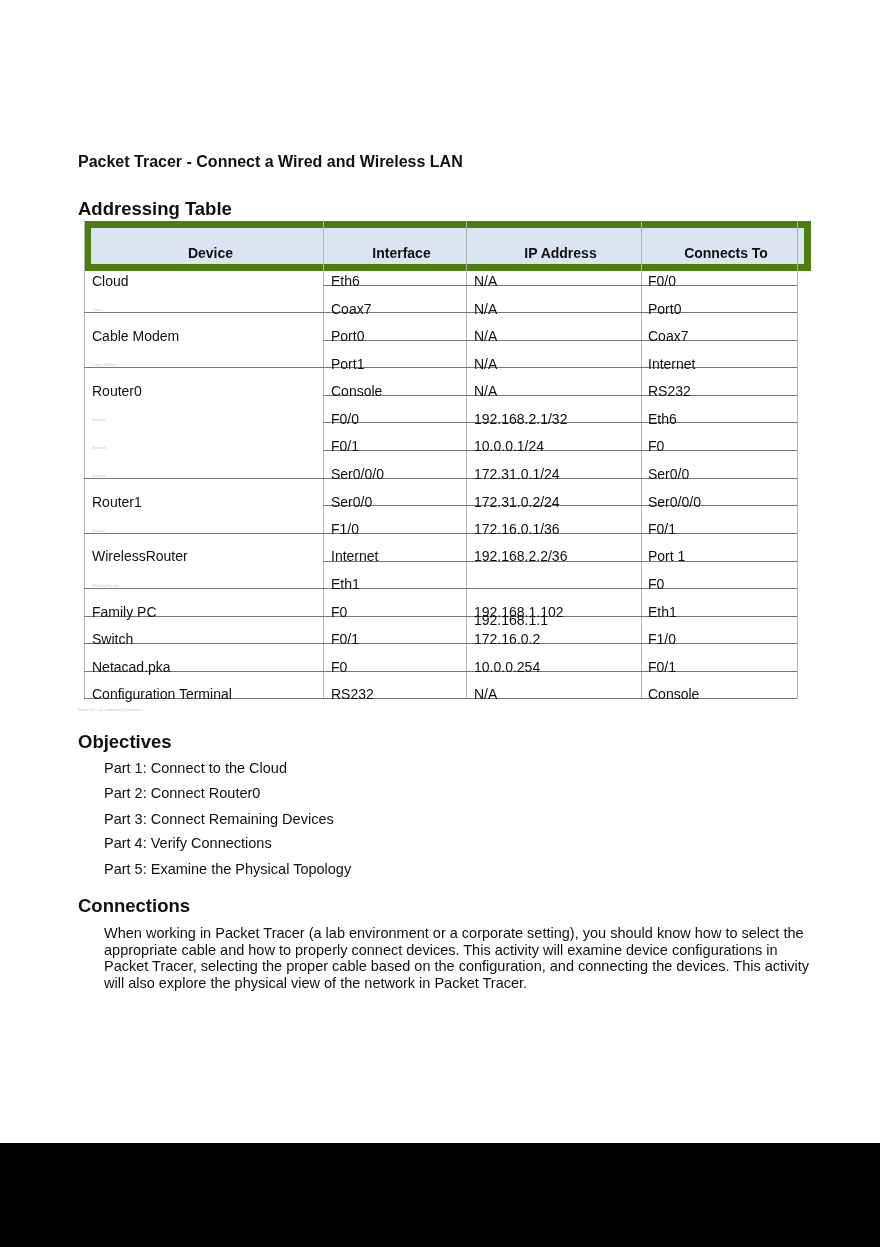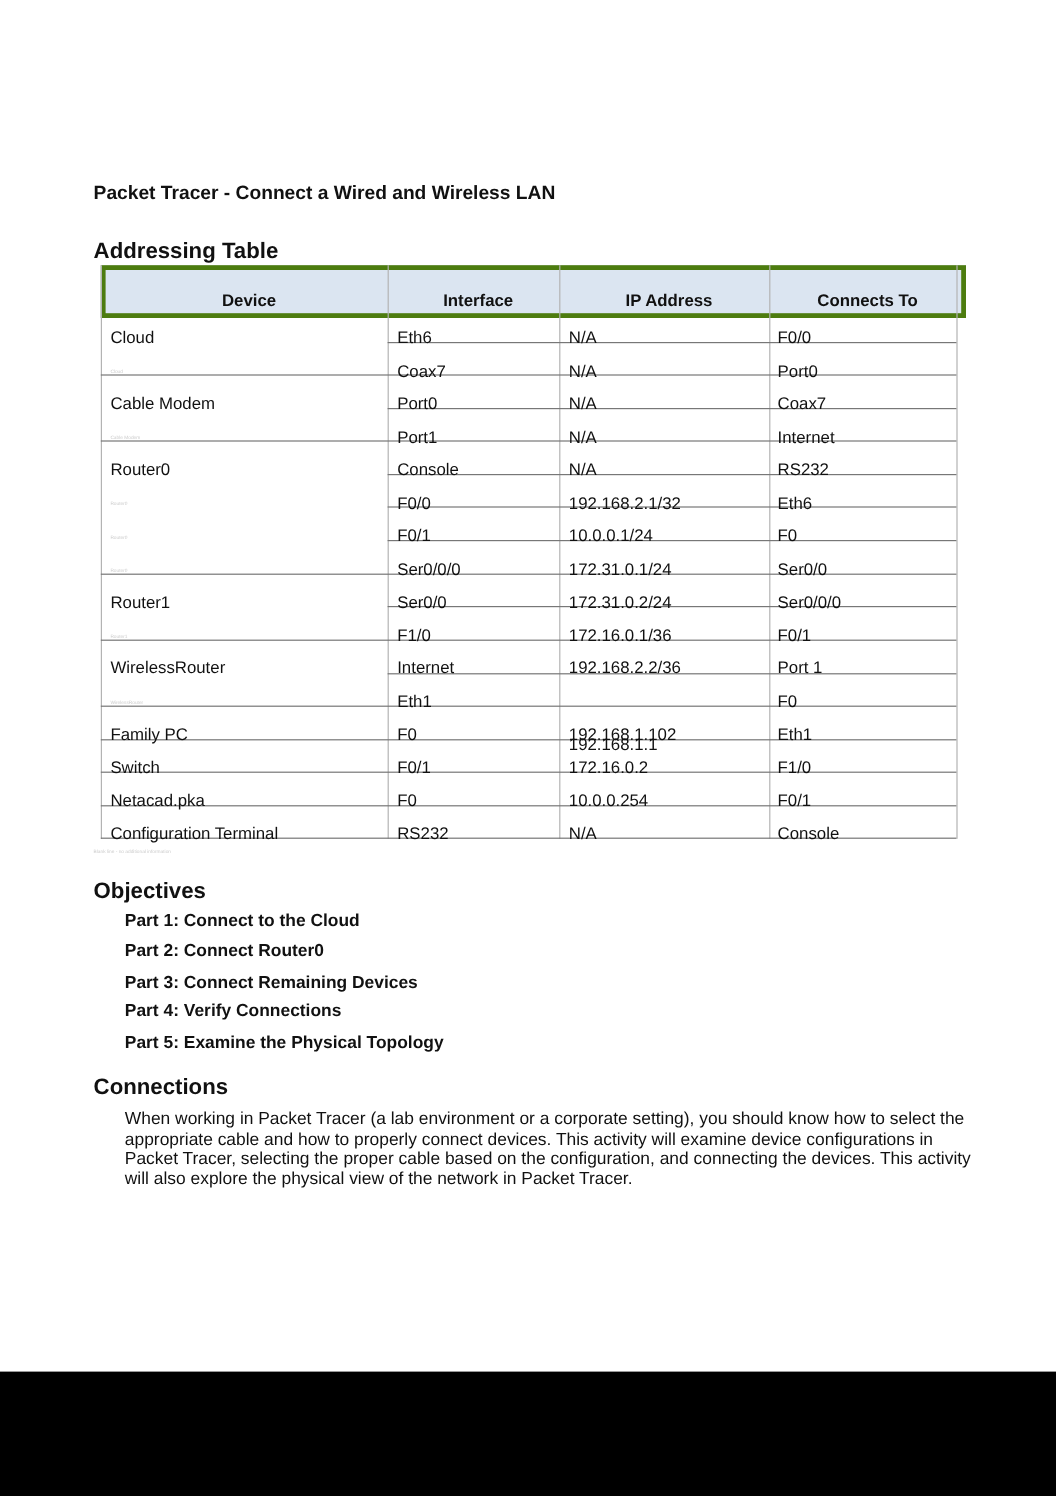--- a/index.html
+++ b/index.html
@@ -5,28 +5,28 @@
   html, body { margin: 0; padding: 0; }
   body {
     width: 880px; height: 1247px; position: relative; overflow: hidden;
     background: #ffffff; font-family: "Liberation Sans", sans-serif; color: #111;
   }
   .page { position: absolute; left: 0; top: 0; width: 880px; height: 1143px; background: #fff; }
   .footer-bar { position: absolute; left: 0; top: 1143px; width: 880px; height: 104px; background: #000; }
   h1 { position: absolute; left: 78px; top: 153px; margin: 0; font-size: 16px; font-weight: bold; letter-spacing: 0; }
   .h2 { position: absolute; left: 78px; margin: 0; font-size: 18.5px; font-weight: bold; }
   .table { position: absolute; left: 84px; top: 221px; width: 714px; height: 478px; }
-  .thead { position: absolute; left: 0; top: 0; width: 713px; height: 36px; background: #dbe5f1; border: 4px solid #4d7c0f; }
+  .thead { position: absolute; left: 0; top: 0; width: 713px; height: 36px; background: #dbe5f1; border: 7px solid #4d7c0f; }
   .th { position: absolute; top: 17px; font-size: 14px; font-weight: bold; text-align: center; }
   .vline { position: absolute; top: 0; width: 1px; height: 478px; background: #b3b3b3; }
   .hline { position: absolute; height: 1px; background: #777; }
   .cell { position: absolute; font-size: 14px; white-space: nowrap; }
   .tiny { position: absolute; font-size: 4px; color: #ccc; }
   .objectives { position: absolute; left: 104px; top: 760px; }
-  .obj { position: absolute; left: 0; font-size: 14.5px; font-weight: bold; white-space: nowrap; text-align: right; }
+  .obj { position: absolute; left: 0; font-size: 14.5px; font-weight: normal; white-space: nowrap; text-align: right; }
   .bg-text { position: absolute; left: 104px; top: 925px; width: 710px; font-size: 14.5px; line-height: 16.6px; }
 </style>
 </head>
 <body>
 
 <div class="page">
   <h1>Packet Tracer - Connect a Wired and Wireless LAN</h1>
   <div class="h2" style="top:198px;">Addressing Table</div>
 
   <div class="table">

